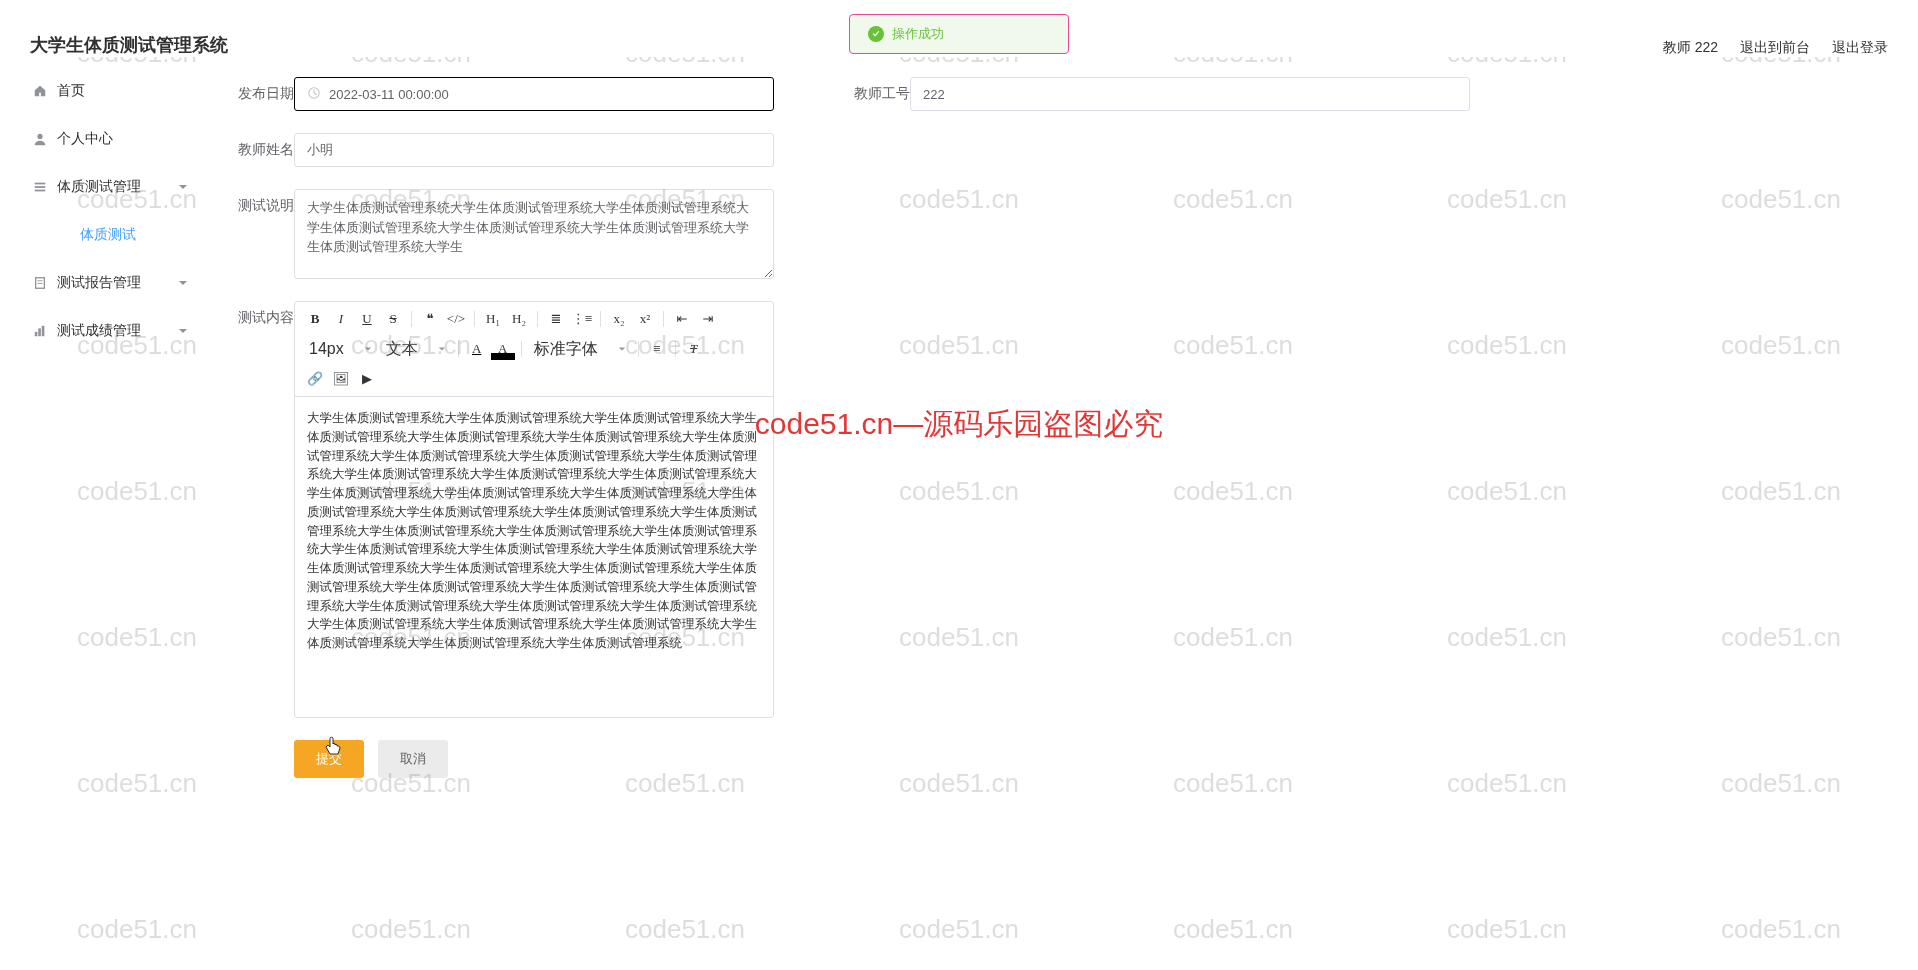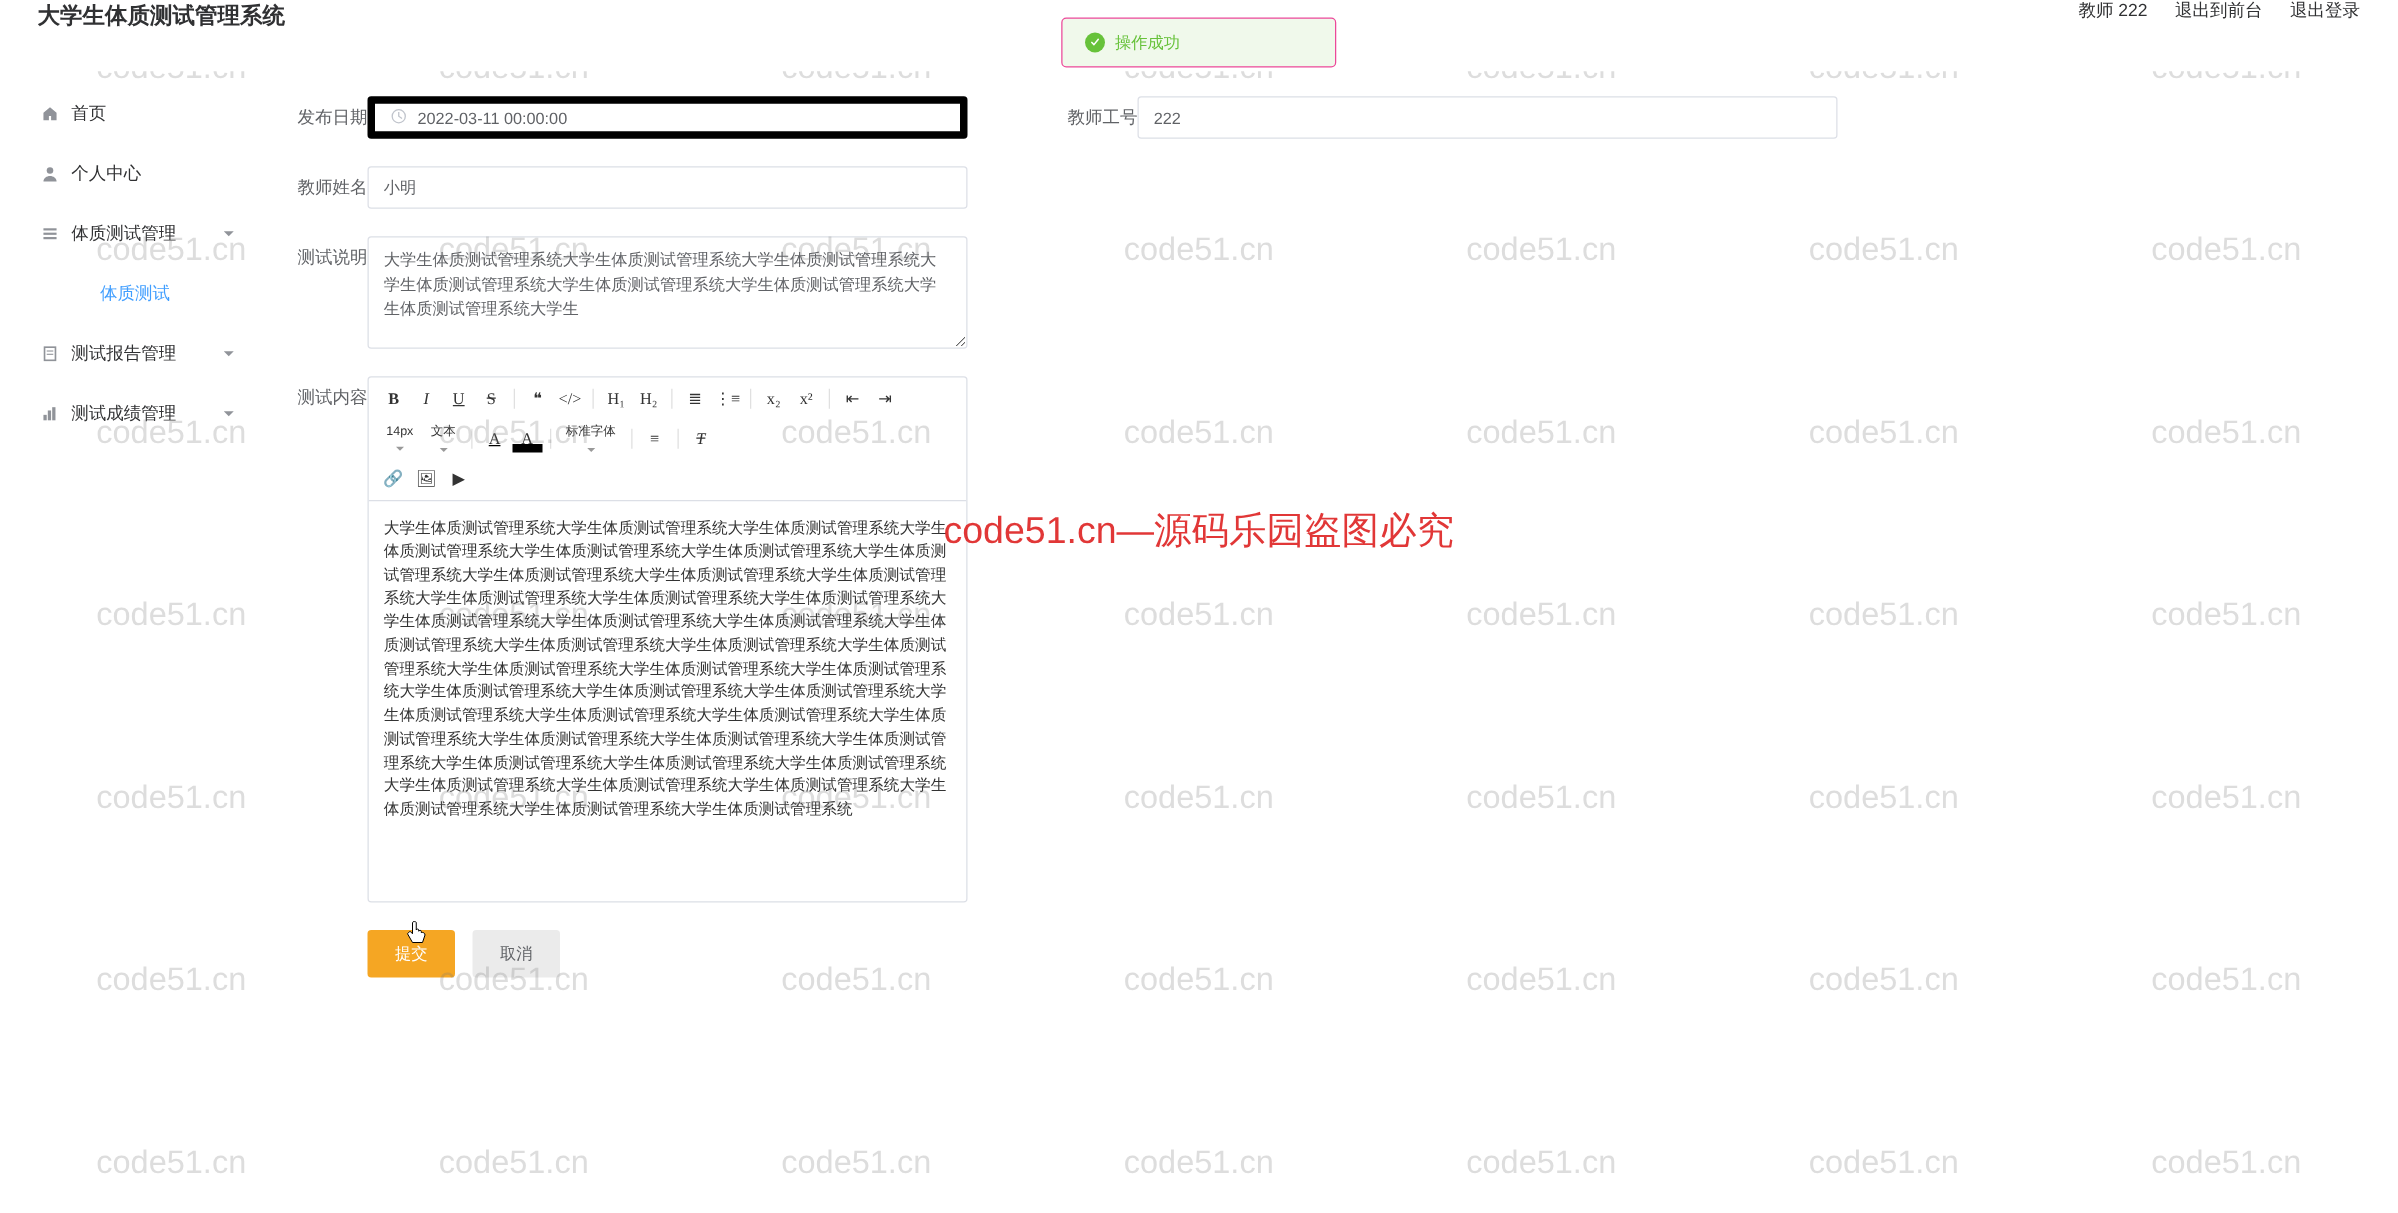--- a/index.html
+++ b/index.html
@@ -1,21 +1,21 @@
 <!DOCTYPE html>
 <html><head>
   <meta charset="utf-8">
   <style>
     * { box-sizing: border-box; margin: 0; padding: 0; }
     body { font-family: "Microsoft YaHei", Arial, sans-serif; font-size: 14px; color: #606266; background: #fff; position: relative; overflow: hidden; }
     
     .app { display: flex; flex-direction: column; height: 970px; width: 1918px; }
     
     
-    .header { height: 57px; display: flex; align-items: flex-start; padding: 0 30px; background: #fff; position: relative; z-index: 10; }
+    .header { height: 57px; display: flex; align-items: flex-end; padding: 0 30px; background: #fff; position: relative; z-index: 10; }
     .header-title { font-size: 18px; font-weight: bold; color: #303133; }
     .header-right { margin-left: auto; display: flex; gap: 22px; align-items: center; }
     .header-link { color: #303133; cursor: pointer; font-size: 14px; }
     
     
     .toast { position: absolute; left: 50%; transform: translateX(-50%); top: 14px; background: #f0f9eb; border: 1px solid #ec4899; border-radius: 4px; padding: 10px 18px; display: flex; align-items: center; gap: 8px; min-width: 220px; z-index: 100; }
     .toast-icon { width: 16px; height: 16px; border-radius: 50%; background: #67c23a; display: flex; align-items: center; justify-content: center; }
     .toast-icon svg { width: 10px; height: 10px; fill: #fff; }
     .toast-text { color: #67c23a; font-size: 13px; }
     
@@ -33,36 +33,36 @@
     .sidebar-arrow svg { width: 10px; height: 10px; fill: currentColor; }
     
     
     .main { flex: 1; padding: 20px 30px; overflow-y: auto; background: #fff; }
     .form-row { display: flex; gap: 80px; margin-bottom: 22px; align-items: flex-start; }
     .form-group { display: flex; align-items: flex-start; }
     .form-label { width: 56px; color: #606266; padding-top: 8px; font-size: 14px; flex-shrink: 0; }
     .form-input { height: 34px; border: 1px solid #dcdfe6; border-radius: 3px; padding: 0 12px; font-size: 13px; color: #606266; outline: none; background: #fff; }
     .form-input.w480 { width: 480px; }
     .form-input.w560 { width: 560px; }
-    .input-with-icon { display: flex; align-items: center; border: 6px solid #000000; border-radius: 3px; height: 34px; padding: 0 12px; width: 480px; background: #fff; }
+    .input-with-icon { display: flex; align-items: center; border: 1px solid #000000; border-radius: 3px; height: 34px; padding: 0 12px; width: 480px; background: #fff; }
     .input-with-icon .clock-icon { margin-right: 8px; color: #c0c4cc; }
     .input-with-icon .clock-icon svg { width: 14px; height: 14px; fill: currentColor; }
     .input-with-icon input { border: none; outline: none; flex: 1; font-size: 13px; color: #606266; background: transparent; }
     .form-textarea { width: 480px; height: 90px; border: 1px solid #dcdfe6; border-radius: 3px; padding: 8px 12px; font-size: 13px; color: #606266; resize: both; font-family: inherit; outline: none; line-height: 1.5; }
     
     
     .editor { width: 480px; border: 1px solid #dcdfe6; border-radius: 3px; background: #fff; }
     .editor-toolbar { border-bottom: 1px solid #dcdfe6; padding: 6px 8px; display: flex; flex-wrap: wrap; gap: 2px; align-items: center; }
     .tb-btn { width: 24px; height: 22px; display: flex; align-items: center; justify-content: center; cursor: pointer; color: #333; font-size: 13px; font-family: serif; }
     .tb-btn.bold { font-weight: bold; }
     .tb-btn.italic { font-style: italic; }
     .tb-btn.underline { text-decoration: underline; }
     .tb-btn.strike { text-decoration: line-through; }
     .tb-sep { width: 1px; height: 16px; background: #e0e0e0; margin: 0 4px; }
-    .tb-select { display: flex; align-items: center; gap: 4px; padding: 0 6px; cursor: pointer; font-size: 10px; color: #333; flex-direction: column; }
+    .tb-select { display: flex; align-items: center; gap: 20px; padding: 0 6px; cursor: pointer; font-size: 16px; color: #333; }
     .tb-select svg { width: 8px; height: 8px; fill: #999; }
     .editor-content { padding: 12px; min-height: 320px; font-size: 12.5px; line-height: 1.5; color: #333; }
     
     
     .form-actions { display: flex; gap: 14px; margin-top: 18px; padding-left: 56px; }
     .btn { padding: 10px 22px; border-radius: 3px; border: none; cursor: pointer; font-size: 13px; }
     .btn-primary { background: #f5a623; color: #fff; }
     .btn-default { background: #ebebeb; color: #606266; }
     
     

